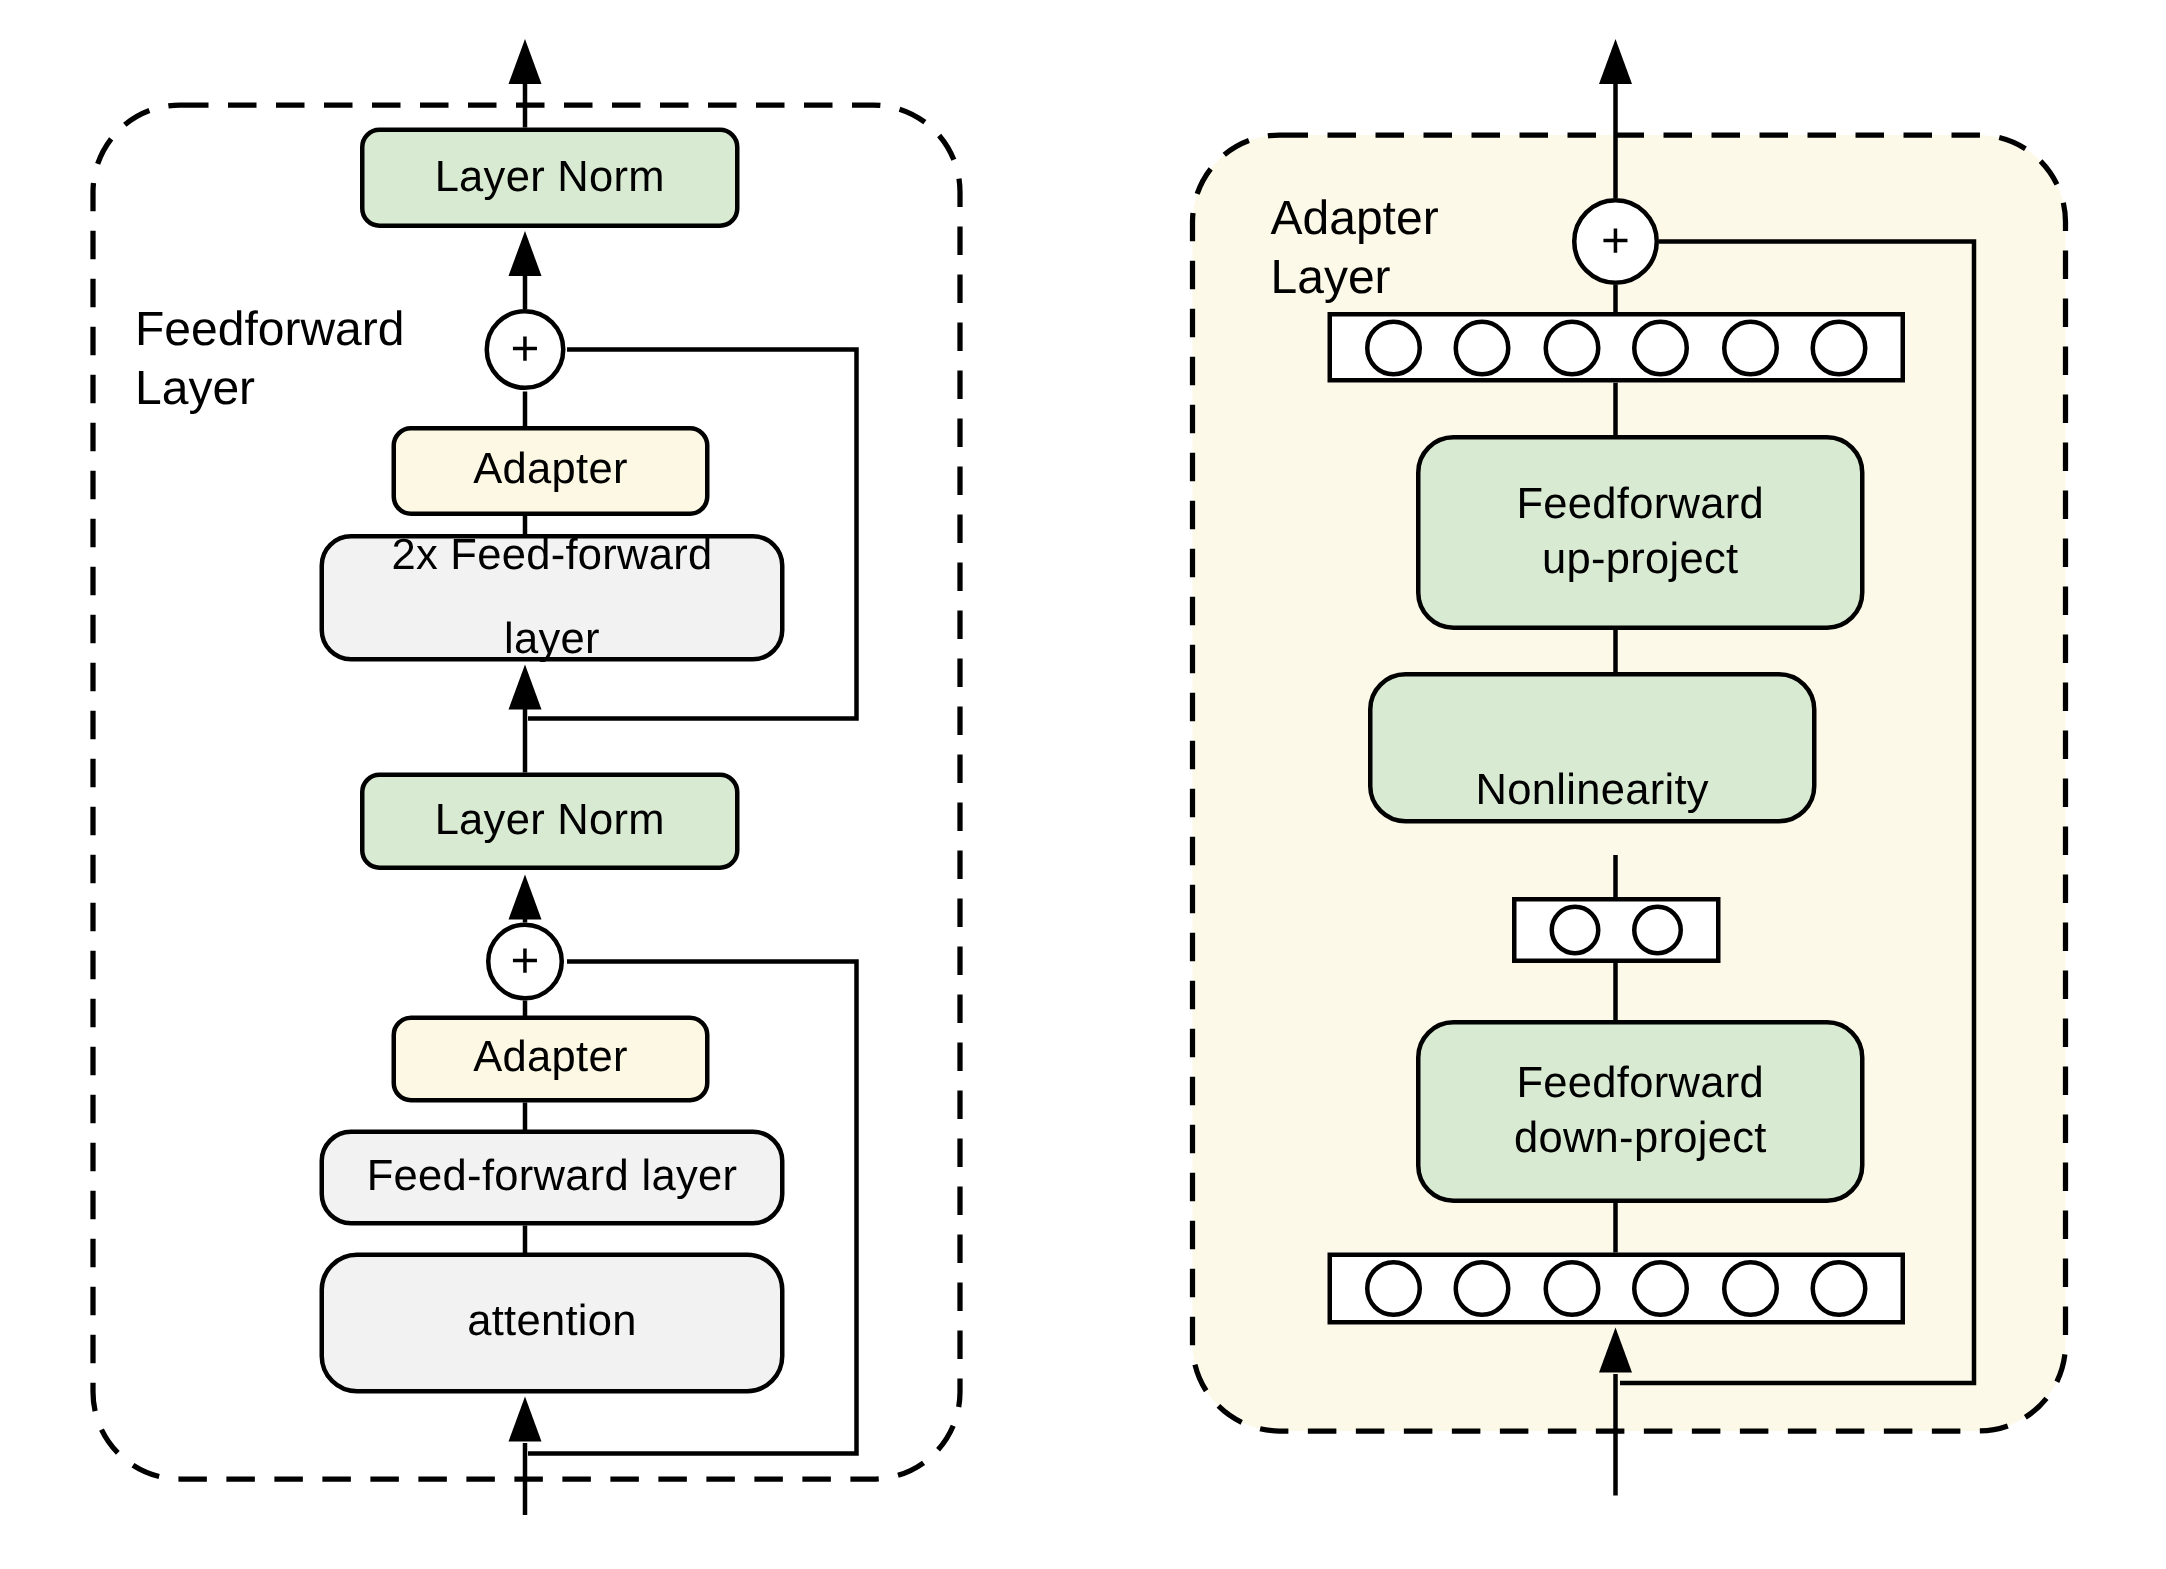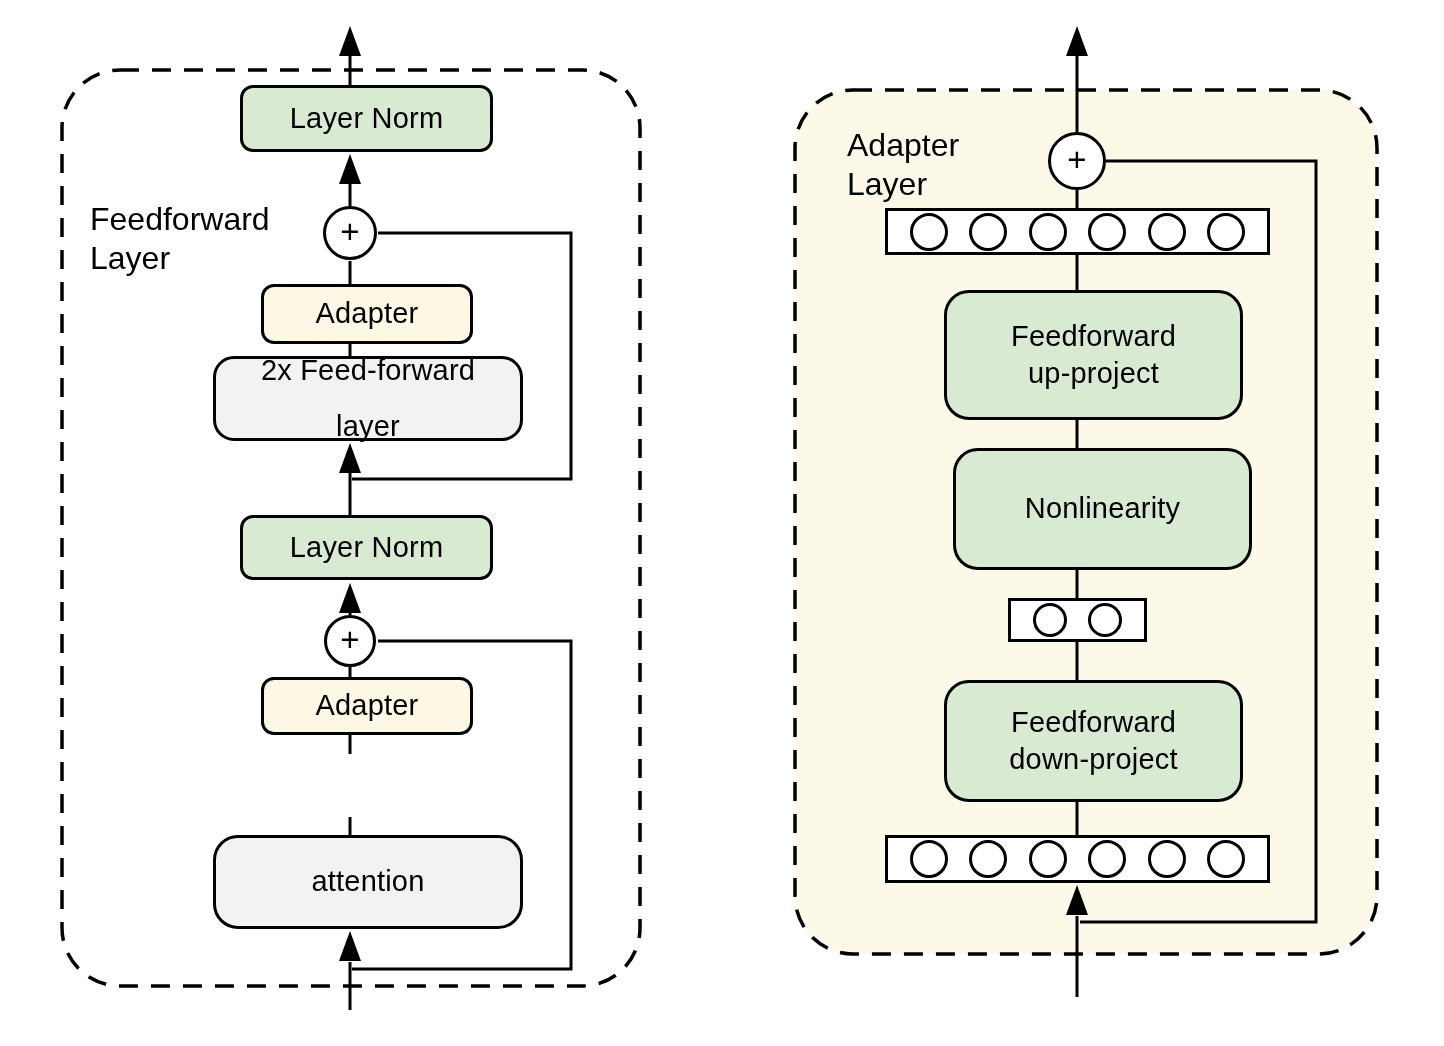--- a/index.html
+++ b/index.html
@@ -140,20 +140,23 @@
   </div>
 
   <div class="sum" style="left:324px; top:615px; width:52px; height:52px;">
     <span>+</span>
   </div>
 
   <div class="node cream" style="left:245px; top:677px; width:212px; height:58px;">
     <span>Adapter</span>
   </div>
 
+  <div class="node gray" style="left:197px; top:753px; width:310px; height:64px;">
+    <span>Feed-forward layer</span>
+  </div>
 
   <div class="node gray biground" style="left:197px; top:835px; width:310px; height:94px;">
     <span>attention</span>
   </div>
 
   <div class="freelabel" style="left:847px; top:126px;">
     <div>Adapter</div>
     <div>Layer</div>
   </div>
 
@@ -168,21 +171,21 @@
     <span class="dot d38"></span>
     <span class="dot d38"></span>
     <span class="dot d38"></span>
   </div>
 
   <div class="node green biground" style="left:928px; top:290px; width:299px; height:130px;">
     <span>Feedforward</span>
     <span>up-project</span>
   </div>
 
-  <div class="node green biground" style="left:937px; top:448px; width:299px; height:122px;">
+  <div class="node green biground" style="left:896px; top:448px; width:299px; height:101px;justify-content:flex-end;">
     <span>Nonlinearity</span>
   </div>
 
   <div class="vecrow" style="left:1008px; top:598px; width:139px; height:44px;">
     <span class="dot d34"></span>
     <span class="dot d34"></span>
   </div>
 
   <div class="node green biground" style="left:928px; top:680px; width:299px; height:122px;">
     <span>Feedforward</span>

